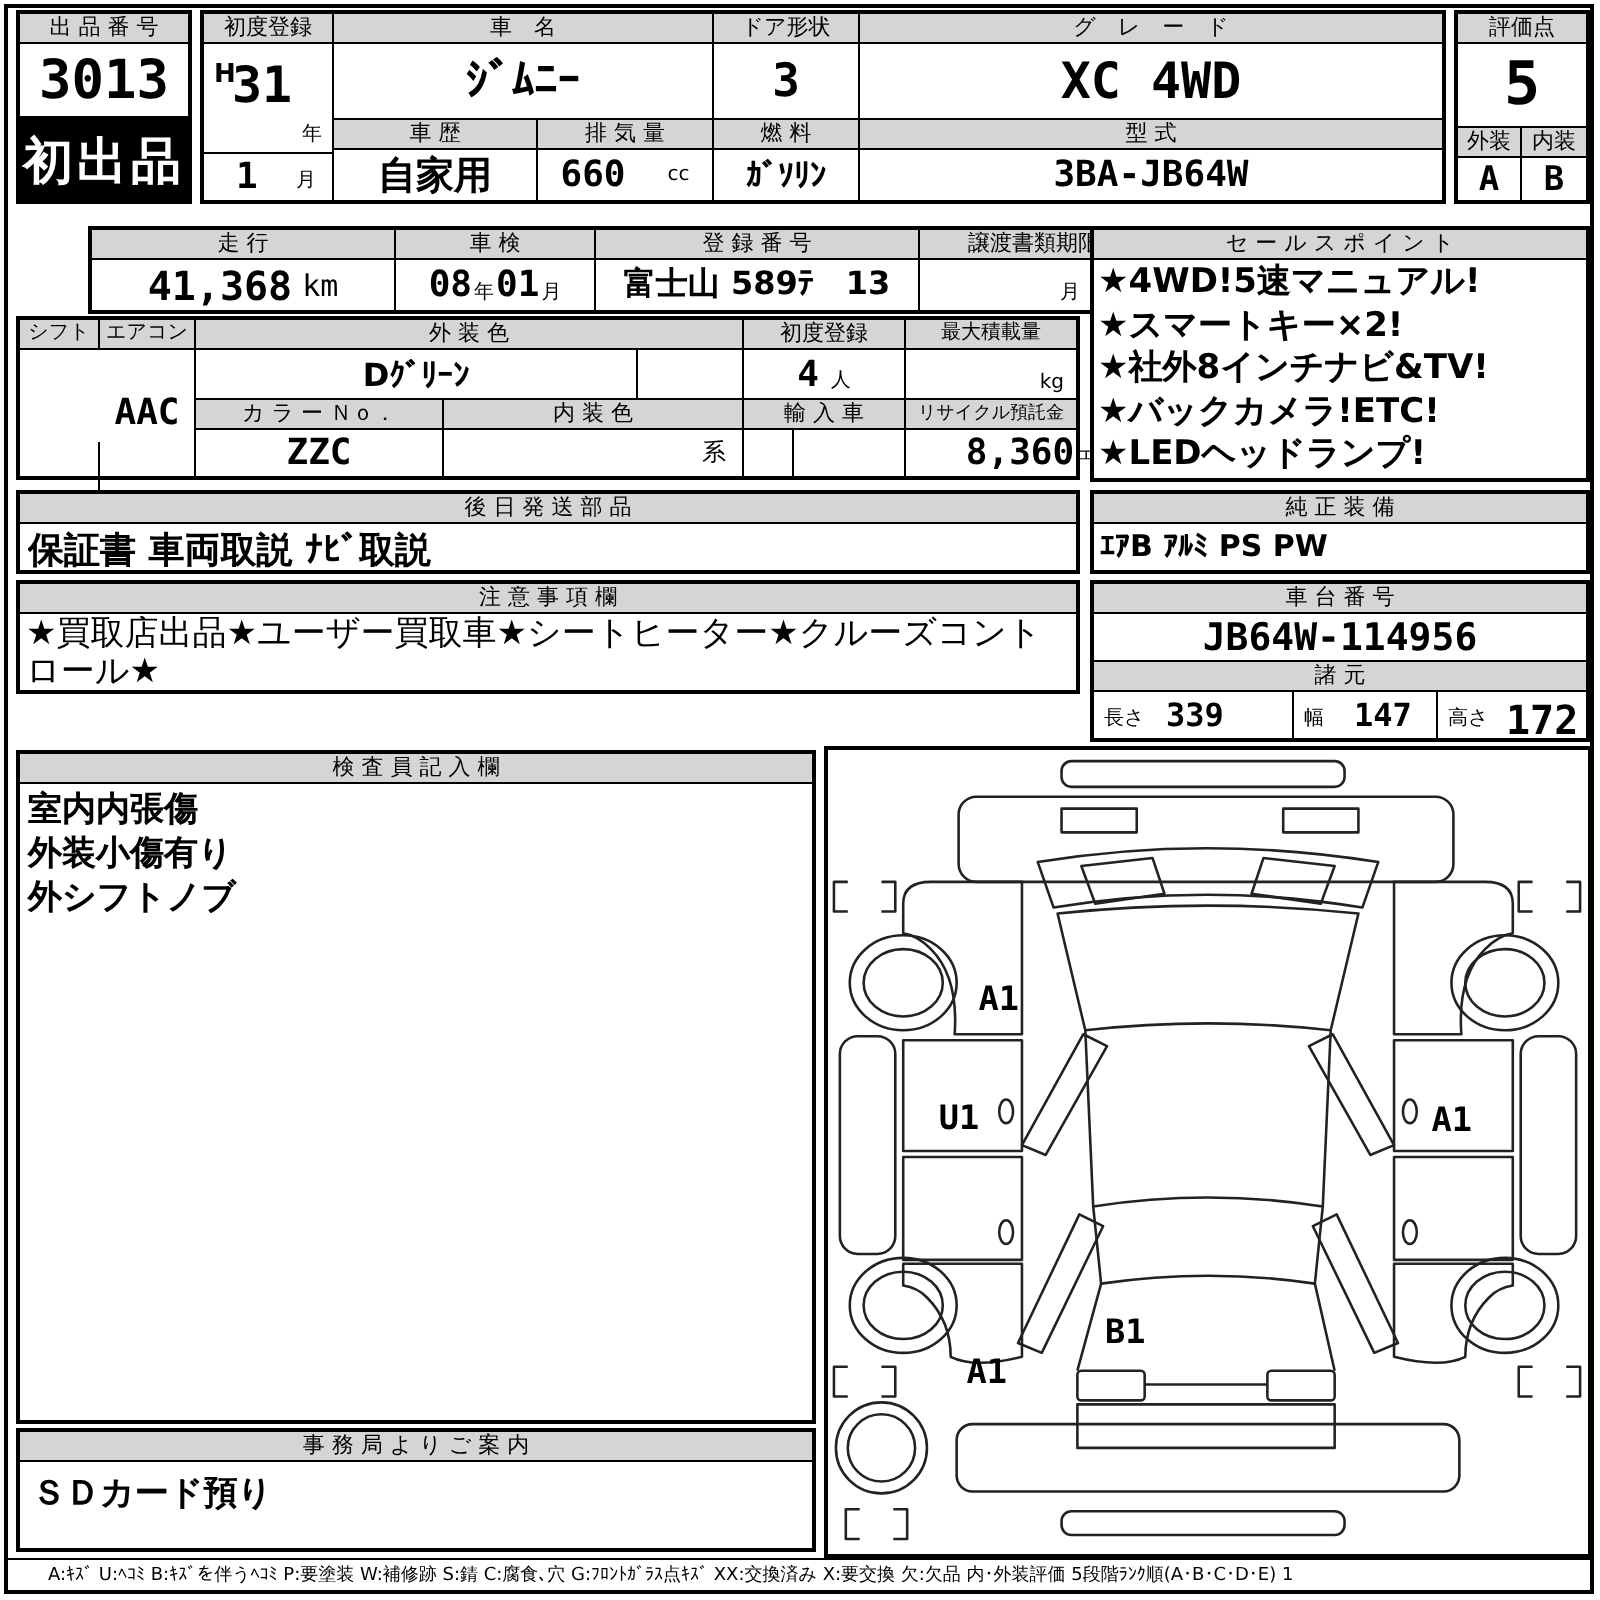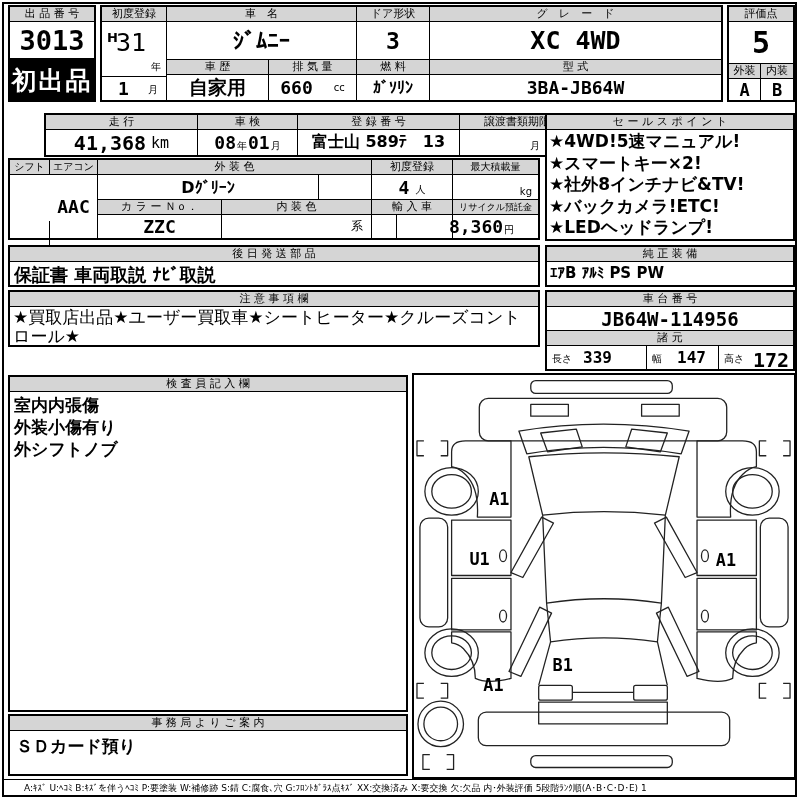--- a/index.html
+++ b/index.html
@@ -30,21 +30,21 @@
 <div class="box" style="left:8px;top:5px;width:88px;height:97px;">
   <div class="cell hdr bb" style="left:0;top:0;width:84px;height:15px;">出 品 番 号</div>
   <div class="cell val mono" style="left:0;top:15px;width:84px;height:36px;font-size:27px;">3013</div>
   <div class="badge">初出品</div>
 </div>
 
 <div class="box" style="left:100px;top:5px;width:623px;height:97px;">
   <div class="cell hdr bb br" style="left:0;top:0;width:65px;height:15px;">初度登録</div>
   <div class="cell br bb" style="left:0;top:15px;width:65px;height:55px;">
     <span style="position:absolute;left:5px;top:8px;font-size:13px;font-weight:bold;">H</span>
-    <span class="mono" style="position:absolute;left:14px;top:6px;font-size:25px;font-weight:normal;">31</span>
+    <span class="mono" style="position:absolute;left:14px;top:6px;font-size:25px;font-weight:bold;">31</span>
     <span class="small" style="position:absolute;right:5px;bottom:2px;">年</span>
   </div>
   <div class="cell br" style="left:0;top:70px;width:65px;height:23px;">
     <span class="mono" style="position:absolute;left:16px;top:1px;font-size:18px;font-weight:bold;">1</span>
     <span class="small" style="position:absolute;right:8px;bottom:3px;">月</span>
   </div>
 
   <div class="cell hdr bb br" style="left:65px;top:0;width:190px;height:15px;">車　名</div>
   <div class="cell val bb br" style="left:65px;top:15px;width:190px;height:38px;font-size:23px;">ｼﾞﾑﾆｰ</div>
   <div class="cell hdr bb br" style="left:65px;top:53px;width:102px;height:15px;">車 歴</div>
@@ -121,21 +121,21 @@
   <div class="cell hdr bb br" style="left:362px;top:40px;width:81px;height:15px;">輸 入 車</div>
   <div class="cell hdr bb" style="left:443px;top:40px;width:85px;height:15px;font-size:9px;">リサイクル預託金</div>
 
   <div class="cell val br mono" style="left:88px;top:55px;width:124px;height:23px;font-size:18px;">ZZC</div>
   <div class="cell br" style="left:212px;top:55px;width:150px;height:23px;">
     <span style="position:absolute;right:8px;bottom:3px;font-size:12px;">系</span>
   </div>
   <div class="cell br" style="left:362px;top:55px;width:81px;height:23px;">
     <span style="position:absolute;left:24px;top:0;height:100%;border-left:1px solid #000;"></span>
   </div>
-  <div class="cell val" style="left:429px;top:55px;width:85px;height:23px;">
+  <div class="cell val" style="left:463px;top:55px;width:85px;height:23px;">
     <span class="mono" style="font-size:18px;">8,360</span>
     <span class="small" style="margin:6px 0 0 1px;">円</span>
   </div>
 </div>
 
 <div class="box" style="left:545px;top:113px;width:250px;height:128px;">
   <div class="cell hdr bb" style="left:0;top:0;width:246px;height:15px;">セ ー ル ス ポ イ ン ト</div>
   <div class="lines" style="left:2px;top:16px;font-size:17px;line-height:21.5px;">
     <div>★4WD!5速マニュアル!</div>
     <div>★スマートキー×2!</div>

